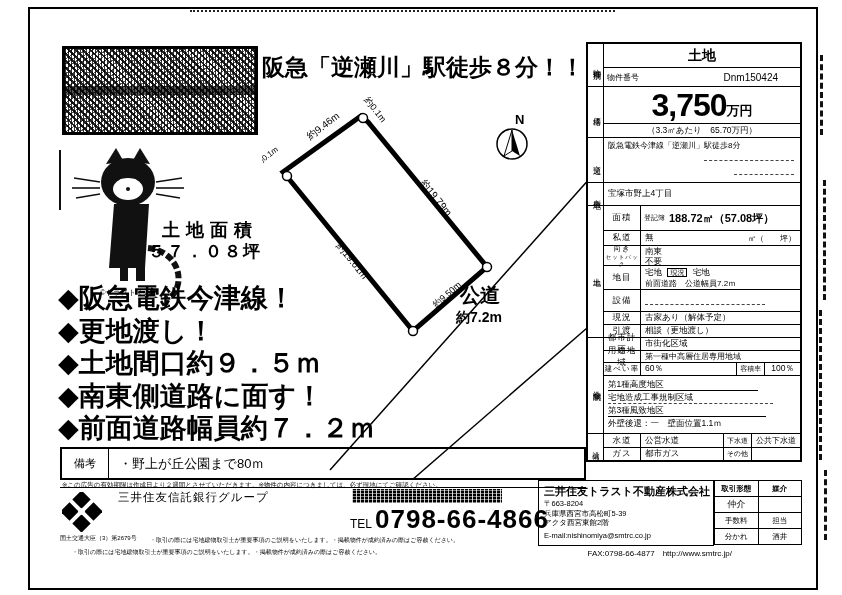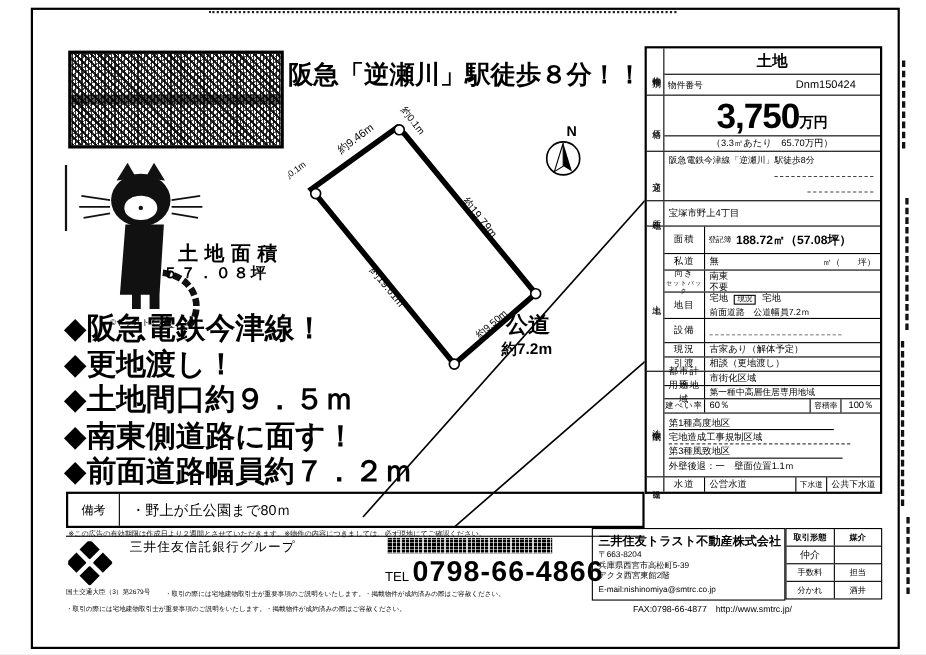--- a/index.html
+++ b/index.html
@@ -15,41 +15,41 @@
   
   .stamp{left:62px;top:46px;width:196px;height:89px;border:3px solid #000;box-sizing:border-box;
     background:
       repeating-linear-gradient(45deg,rgba(0,0,0,.85) 0 2px,rgba(255,255,255,0) 2px 5px),
       repeating-linear-gradient(-35deg,rgba(0,0,0,.7) 0 1px,rgba(255,255,255,0) 1px 4px),
       repeating-linear-gradient(90deg,#333 0 1px,#fff 1px 3px);}
   .stamp:after{content:"";position:absolute;left:0;top:44%;width:100%;height:12%;background:#000;opacity:.65;}
   .headline{left:262px;top:52px;font-size:23px;letter-spacing:0px;white-space:nowrap;}
   
   .area-title{left:162px;top:218px;font-size:18px;letter-spacing:6px;}
-  .area-value{left:148px;top:240px;font-size:14px;letter-spacing:2px;}
+  .area-value{left:148px;top:240px;font-size:17px;letter-spacing:2px;}
   
   .bullets{left:58px;top:282px;line-height:32.5px;font-size:27px;white-space:nowrap;}
   
   .notebox{left:60px;top:447px;width:526px;height:33px;border:2px solid #000;box-sizing:border-box;display:flex;}
   .notebox .nl{width:46px;border-right:1.5px solid #000;display:flex;align-items:center;justify-content:center;font-size:11px;}
   .notebox .nv{flex:1;display:flex;align-items:center;padding-left:10px;font-size:13px;}
   .fineprint{left:62px;top:481px;width:520px;font-size:6.5px;color:#111;white-space:nowrap;overflow:hidden;}
   
   .footline{left:60px;top:487px;width:526px;border-top:1.5px solid #000;}
   .f-group{left:118px;top:490px;font-size:11.5px;letter-spacing:1px;}
   .f-brand{left:106px;top:503px;font-size:24px;letter-spacing:1px;white-space:nowrap;}
   .f-license{left:60px;top:534px;font-size:6px;}
   .f-note{left:150px;top:536px;width:380px;font-size:6px;white-space:nowrap;overflow:hidden;}
   .banner{left:352px;top:489px;width:150px;height:14px;background:#000;
     background-image:repeating-linear-gradient(90deg,rgba(255,255,255,.8) 0 1px,transparent 1px 4px),
                      repeating-linear-gradient(0deg,rgba(255,255,255,.5) 0 1px,transparent 1px 3px);}
   .telrow{left:350px;top:504px;display:flex;align-items:baseline;gap:3px;}
   .telrow .tl{font-size:12px;}
   .telrow .tn{font-size:26px;font-weight:bold;letter-spacing:1px;}
-  .f-bottom{left:60px;top:548px;width:660px;display:flex;font-size:7px;align-items:center;}
+  .f-bottom{left:72px;top:548px;width:660px;display:flex;font-size:7px;align-items:flex-start;}
   .f-bottom .fb-l{flex:1;font-size:6px;white-space:nowrap;overflow:hidden;}
   .f-bottom .fb-r{font-size:8px;white-space:nowrap;}
   
   .companybox{left:538px;top:480px;width:176px;height:66px;border:1.5px solid #000;box-sizing:border-box;padding:3px 5px;}
   .companybox .cn{font-size:11px;font-weight:bold;white-space:nowrap;}
   .companybox .cs{font-size:7.5px;line-height:9.5px;}
   .dealtable{left:714px;top:480px;width:88px;border:1.5px solid #000;box-sizing:border-box;font-size:7.5px;}
   .dealtable .dr{display:flex;height:15px;border-top:1px solid #000;}
   .dealtable .dr:first-child{border-top:none;font-weight:bold;}
   .dealtable .dc{flex:1;display:flex;align-items:center;justify-content:center;border-left:1px solid #000;overflow:hidden;white-space:nowrap;}
@@ -280,20 +280,26 @@
     </div>
     <div class="tgroup">
       <div class="vlabel" style="font-size:7px;">設備</div>
       <div class="rows">
         <div class="trow" style="height:13px">
           <div class="rl">水道</div>
           <span class="rv">公営水道</span>
           <span class="minilbl">下水道</span>
           <span style="font-size:8px;padding:0 4px;white-space:nowrap;">公共下水道</span>
         </div>
+        <div class="trow" style="height:13px">
+          <div class="rl">ガス</div>
+          <span class="rv">都市ガス</span>
+          <span class="minilbl">その他</span>
+          <span style="font-size:8px;padding:0 4px;min-width:40px;"></span>
+        </div>
       </div>
     </div>
   </div>
 
   <div class="abs footline"></div>
   <svg class="abs" style="left:62px;top:492px;" width="40" height="40" viewBox="0 0 40 40">
     <rect x="13" y="1" width="13" height="13" transform="rotate(45 19.5 7.5)" fill="#000"></rect>
     <rect x="1" y="13" width="13" height="13" transform="rotate(45 7.5 19.5)" fill="#000"></rect>
     <rect x="25" y="13" width="13" height="13" transform="rotate(45 31.5 19.5)" fill="#000"></rect>
     <rect x="13" y="25" width="13" height="13" transform="rotate(45 19.5 31.5)" fill="#000"></rect>

